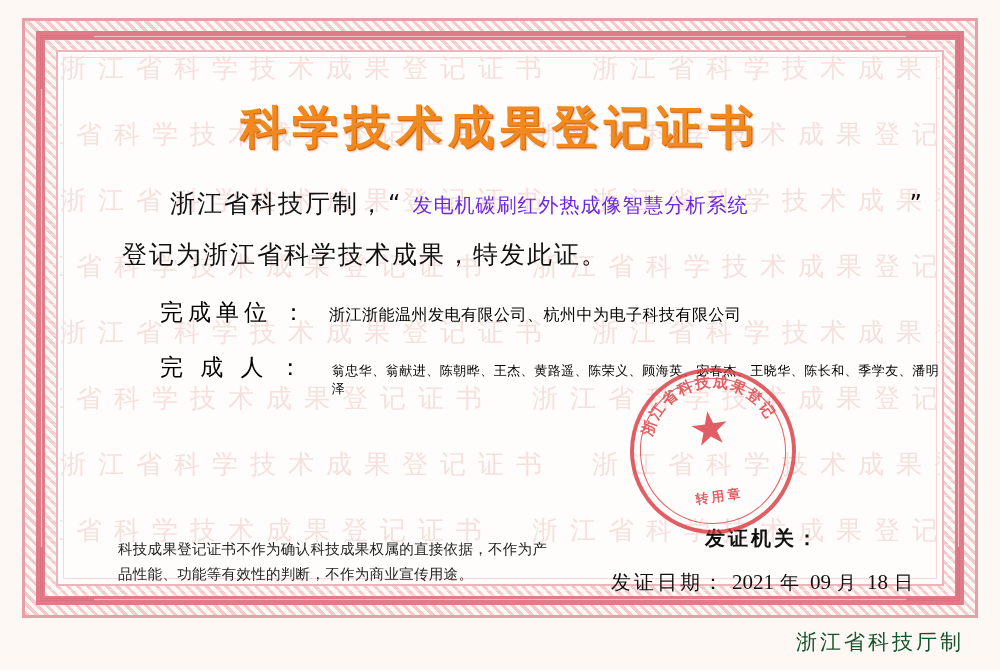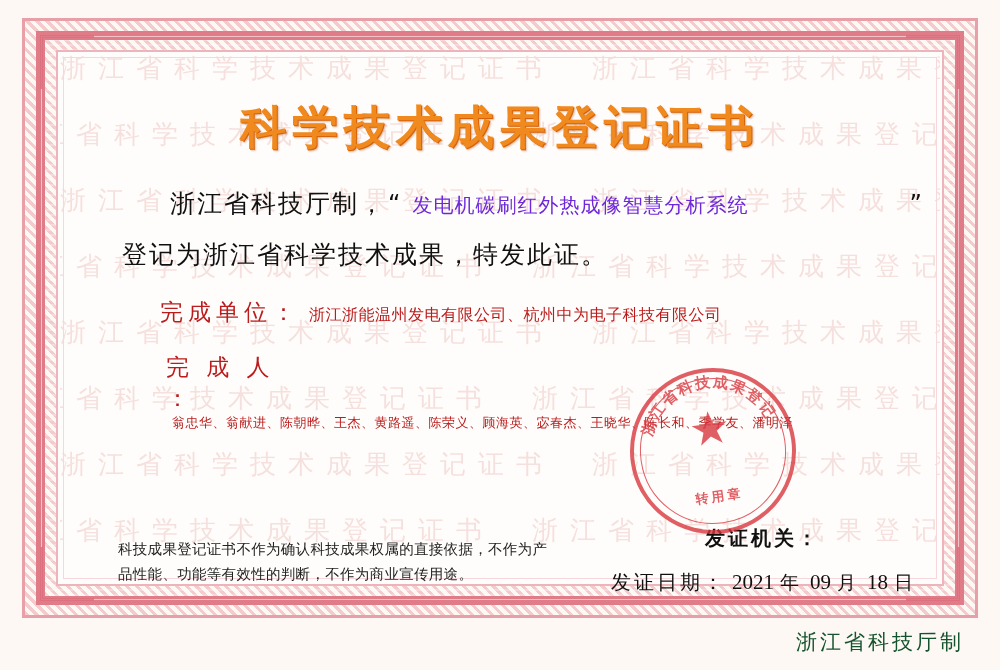--- a/index.html
+++ b/index.html
@@ -168,40 +168,41 @@
     letter-spacing: 2px;
     color: #101010;
     font-family: "DejaVu Sans", sans-serif;
   }
 
   .field {
     margin-top: 26px;
     padding-left: 100px;
     display: flex;
     align-items: baseline;
-    color: #b91c1c;
+    color: #000000;
+    gap: 10px;
   }
   .field .f-label {
     font-size: 23px;
     letter-spacing: 5px;
     font-family: "DejaVu Sans", sans-serif;
     white-space: nowrap;
   }
   .field .f-colon {
     font-size: 23px;
     font-family: "DejaVu Sans", sans-serif;
     margin-right: 8px;
   }
   .field .f-value {
     font-size: 16px;
     letter-spacing: .5px;
     font-family: "DejaVu Sans", sans-serif;
     padding-left: 6px;
   }
-  .field.people { margin-top: 24px; flex-direction: column; }
+  .field.people { margin-top: 24px; }
   .field.people .f-value { font-size: 13px; margin-left: 6px; }
 
   
   .bottom {
     position: absolute;
     left: 0;
     right: 0;
     top: 420px;
     height: 150px;
   }

